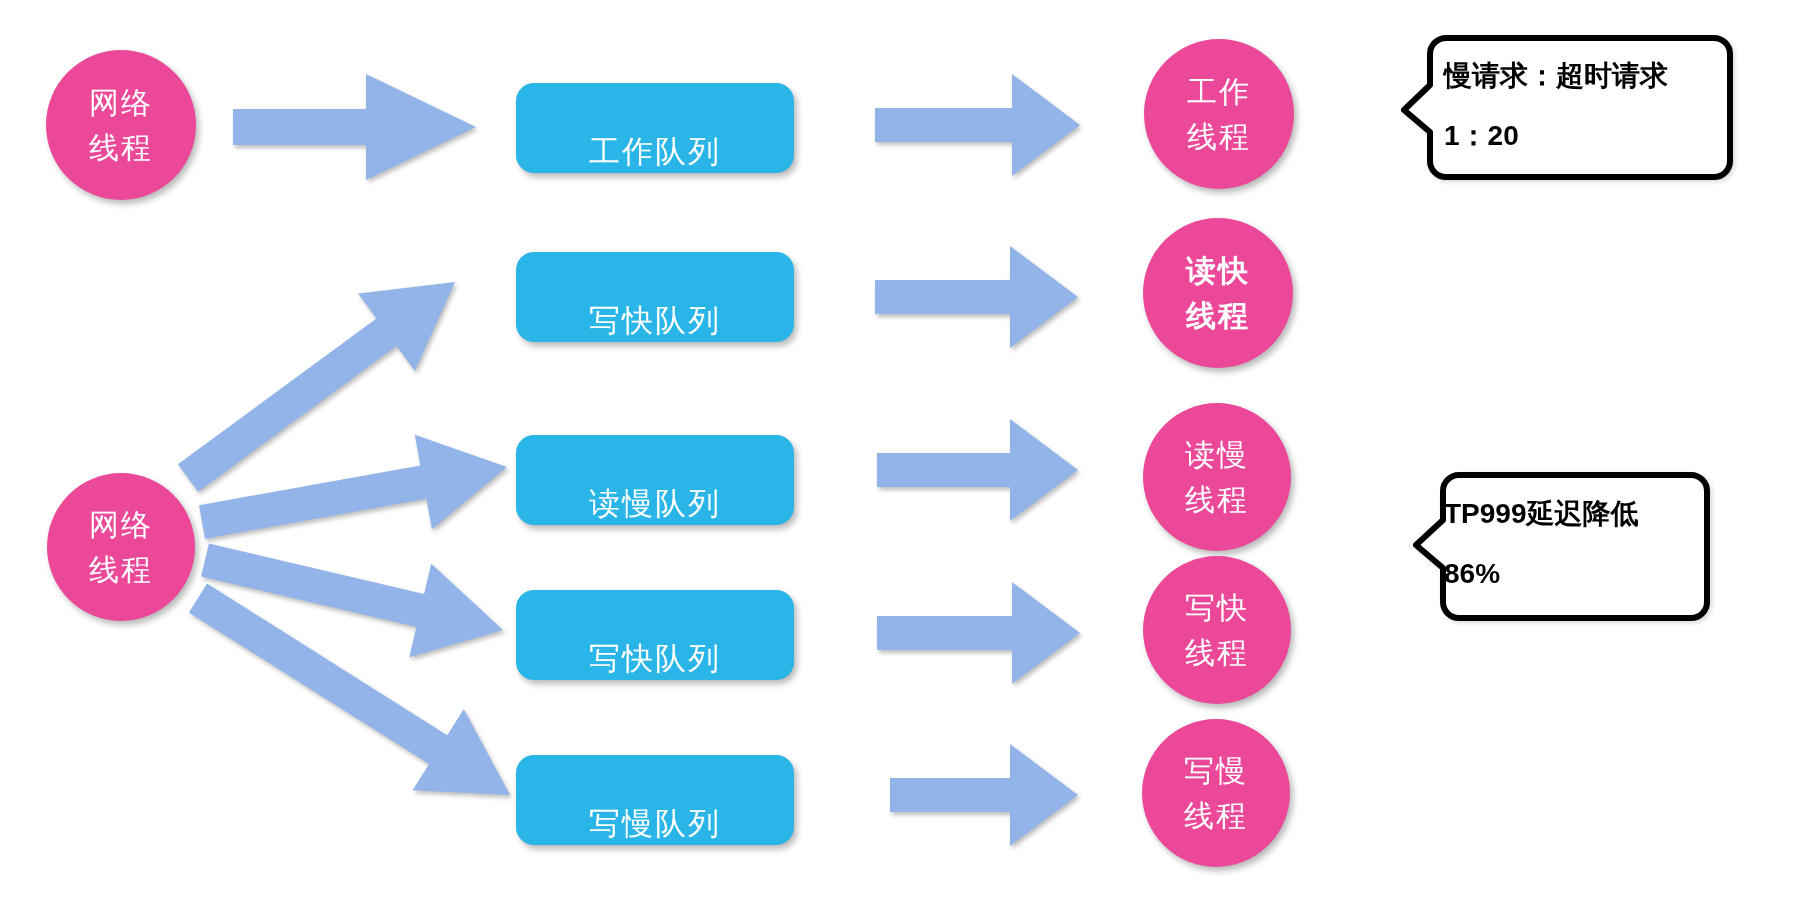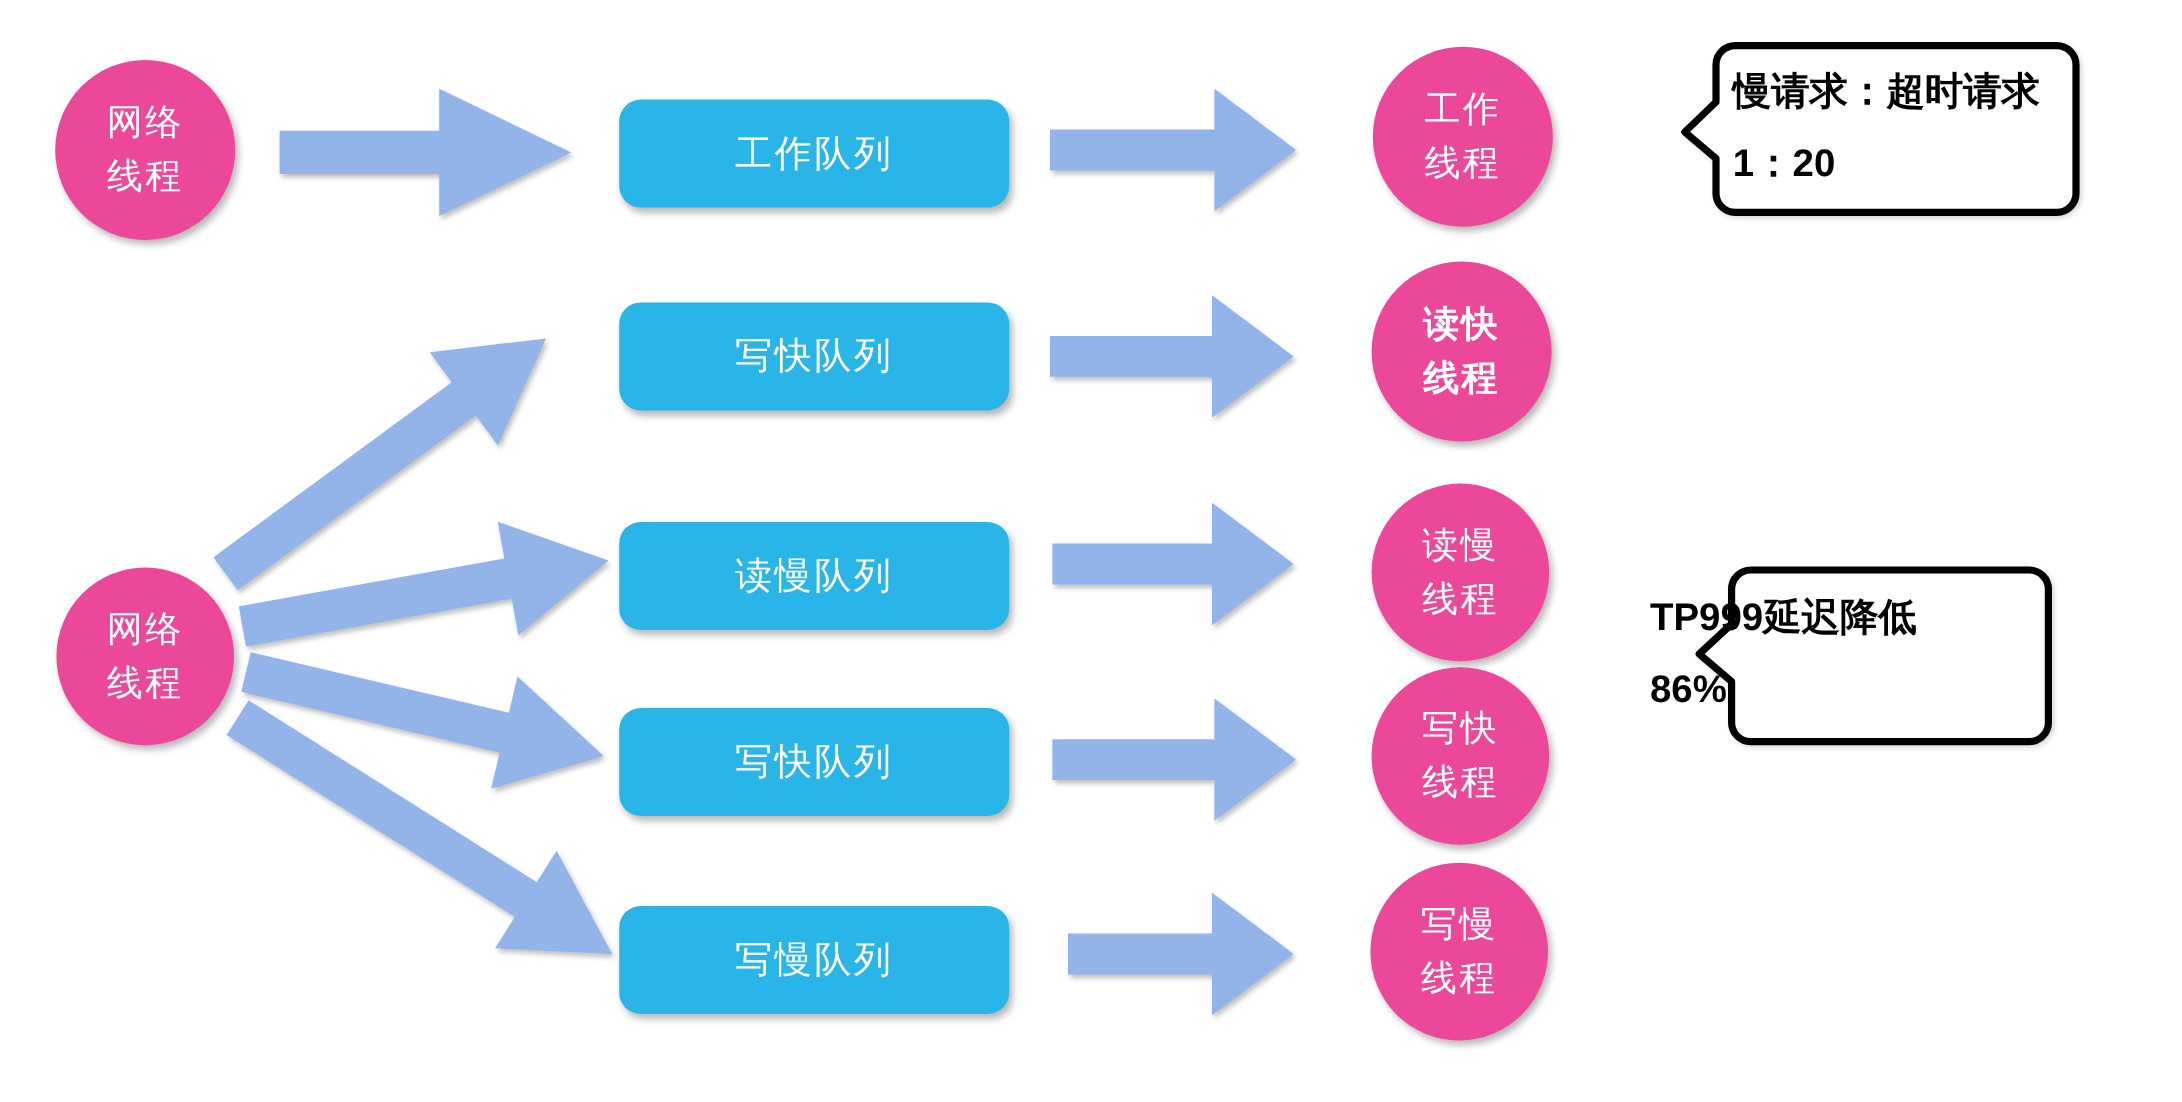--- a/index.html
+++ b/index.html
@@ -21,29 +21,29 @@
     border-radius:50%;
     background:#ec4899;
     box-shadow:3px 4px 6px rgba(0,0,0,0.28);
     display:flex;flex-direction:column;align-items:center;justify-content:center;
     color:#ffffff;font-size:30px;line-height:45px;letter-spacing:2px;
     text-align:center;
   }
   .circle.bold span{font-weight:bold;}
   .queue{
     position:absolute;
-    left:516px;width:325px;height:90px;
+    left:516px;width:278px;height:90px;
     background:#29B5E8;border-radius:18px;
     box-shadow:3px 4px 6px rgba(0,0,0,0.28);
-    display:flex;align-items:center;justify-content:center;
+    display:flex;align-items:flex-end;justify-content:center;
     color:#ffffff;font-size:31px;letter-spacing:2px;
   }
   .callout-text{
     position:absolute;
-    color:#000000;font-weight:bold;font-size:32px;line-height:60px;
+    color:#000000;font-weight:bold;font-size:28px;line-height:60px;
     white-space:nowrap;
   }
 </style>
 </head>
 <body>
 
 <div id="stage">
 
   <svg id="arrow-layer" viewBox="0 0 1818 918" xmlns="http://www.w3.org/2000/svg">
 
@@ -109,18 +109,18 @@
   </div>
   <div class="circle" style="left:1142px;top:719px;width:148px;height:148px">
     <span>写慢</span>
     <span>线程</span>
   </div>
 
   <div class="callout-text" style="left:1444px;top:46px">
     <div>慢请求：超时请求</div>
     <div>1：20</div>
   </div>
-  <div class="callout-text" style="left:1375px;top:484px">
+  <div class="callout-text" style="left:1444px;top:484px">
     <div>TP999延迟降低</div>
     <div>86%</div>
   </div>
 
 </div>
 
 </body></html>

